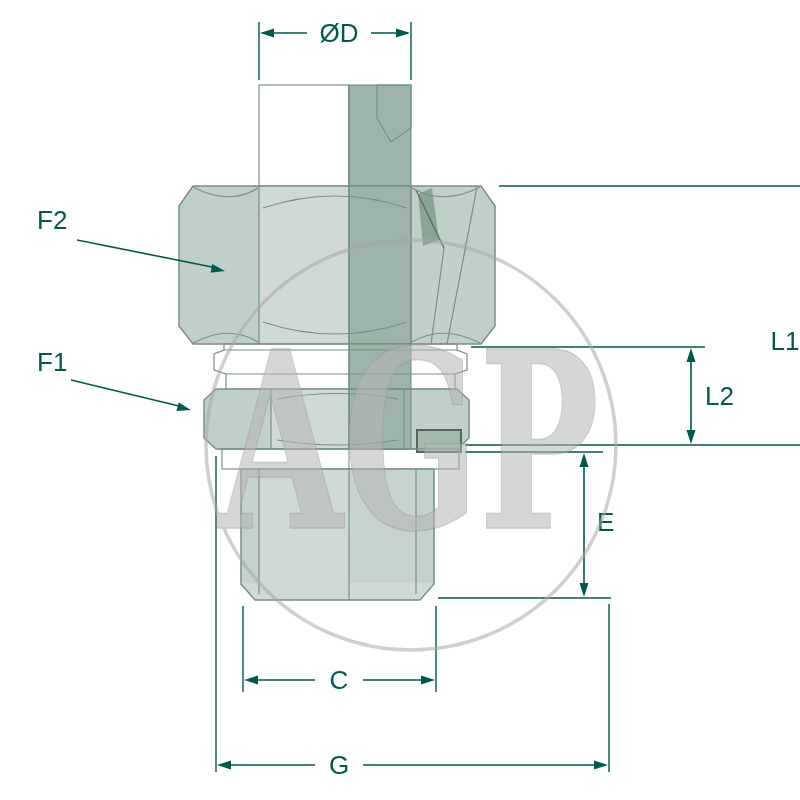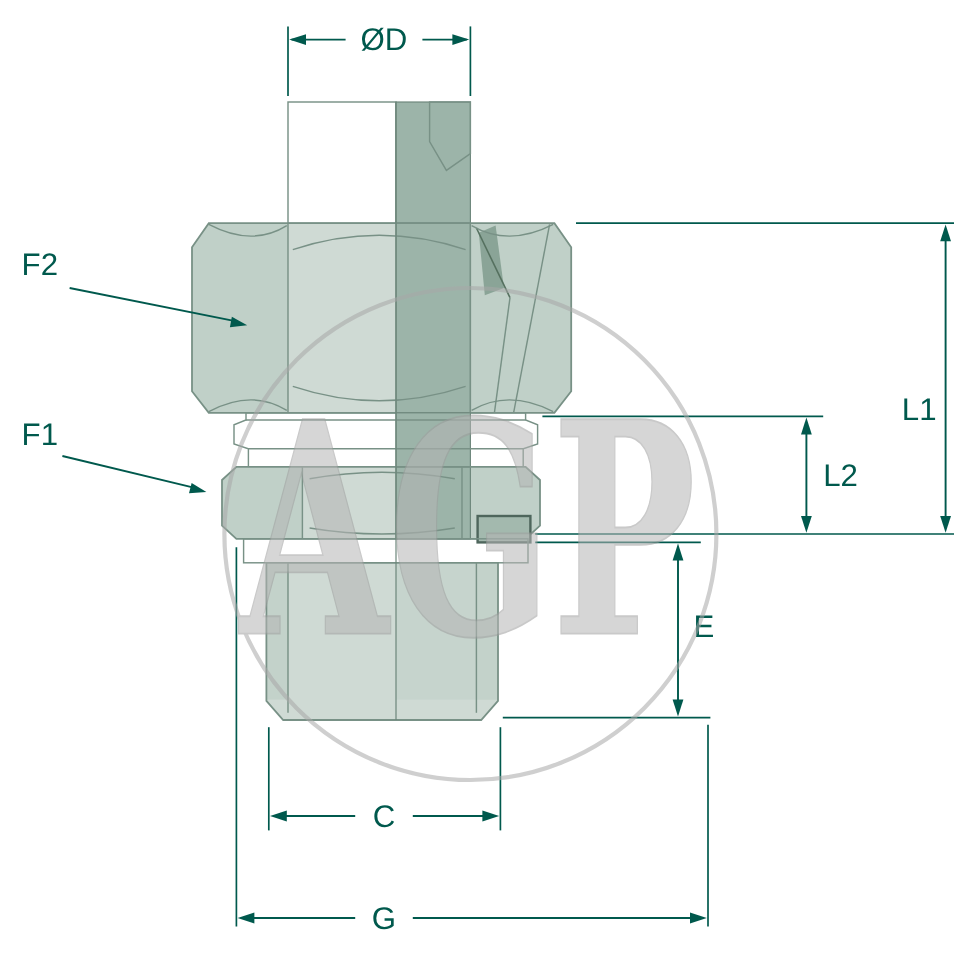--- a/index.html
+++ b/index.html
@@ -8,20 +8,21 @@
     width: 800px;
     height: 800px;
     background: #ffffff;
     font-family: "Liberation Sans", sans-serif;
     overflow: hidden;
   }
   figure.drawing-wrap {
     margin: 0;
     width: 724px;
     height: 800px;
+    padding-left: 19px;
   }
   svg { display: block; }
   .dim-line { stroke: #00594d; stroke-width: 1.6; fill: none; }
   .ext-line { stroke: #00594d; stroke-width: 1.4; fill: none; }
   .dim-arrow { fill: #00594d; stroke: none; }
   .dim-text {
     fill: #00594d;
     font-family: "Liberation Sans", "DejaVu Sans", sans-serif;
     font-size: 26px;
   }

